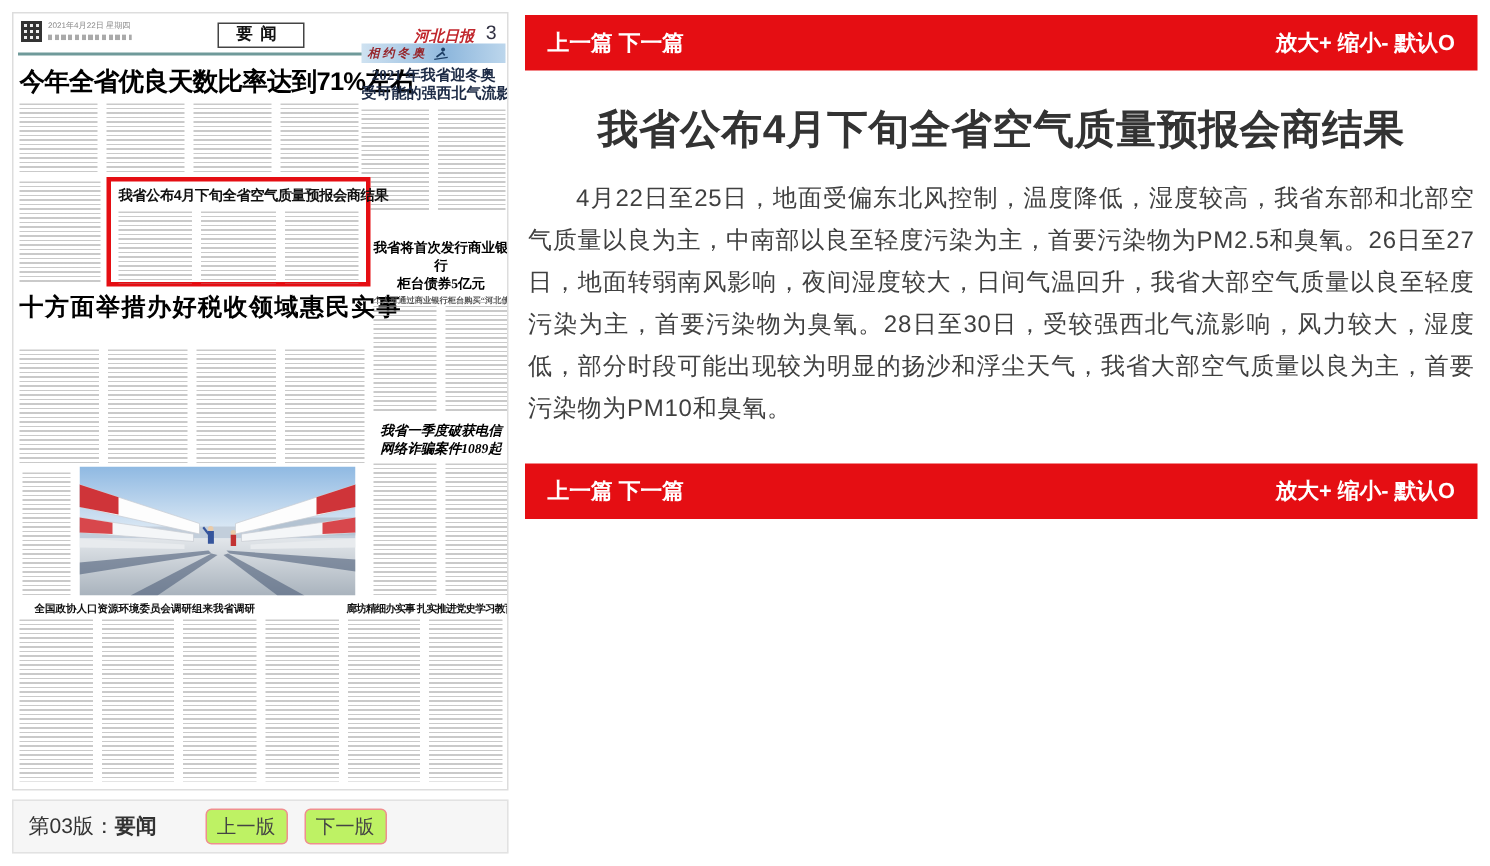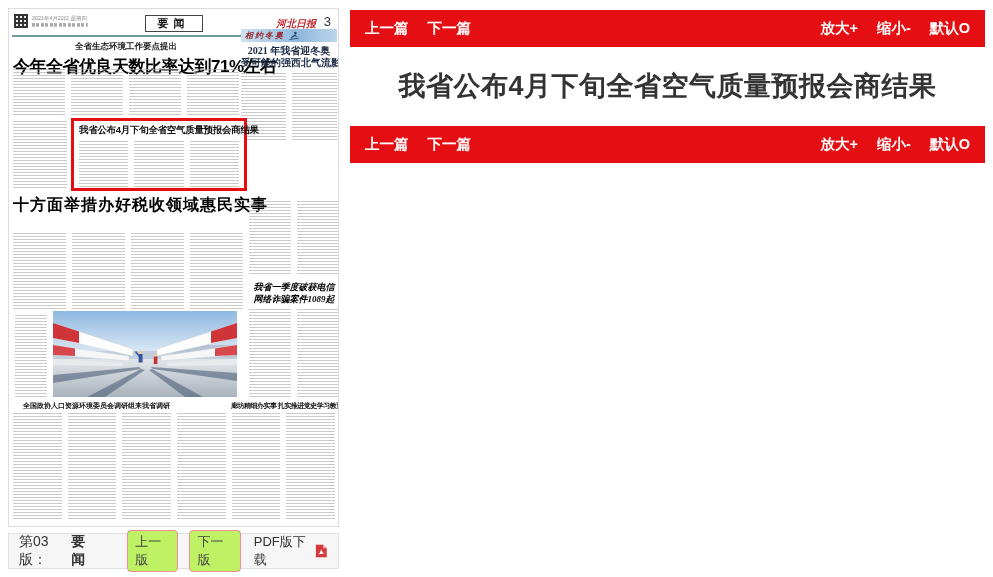--- a/index.html
+++ b/index.html
@@ -75,21 +75,21 @@
   .pfoot .sec { font-weight:bold; }
   .pfoot .btn { border:1px solid #ef8f8f; border-radius:4px; background:#bef264;
     padding:2px 7px; font-size:13px; color:#444; cursor:pointer; margin-left:4px; }
   .pfoot .pdf { margin-left:6px; font-size:13px; color:#333; cursor:pointer;
     display:flex; align-items:center; gap:3px; }
 
   
   .reader { position:absolute; left:350px; top:10px; width:635px; }
   .rbar { height:37px; background:#e50e13; display:flex; justify-content:space-between;
     align-items:center; padding:0 15px; }
-  .rbar .grp { display:flex; gap:19px; }
+  .rbar .grp { display:flex; gap:4px; }
   .rbar span { color:#fff; font-weight:bold; font-size:14.5px; cursor:pointer; }
   .rtitle { text-align:center; font-size:27px; font-weight:bold; color:#333;
     margin:21px 6px 4px; letter-spacing:.5px; }
   .rp { font-size:16px; color:#404040; line-height:28px; text-align:justify;
     text-indent:2em; margin:15px 2px; letter-spacing:.5px; }
   .rbar.bottom { margin-top:22px; }
 </style>
 </head>
 <body>
 
@@ -99,21 +99,20 @@
   <div class="abs qr"></div>
   <div class="abs pdate">
     <div>2021年4月22日 星期四</div>
     <div class="bar"></div>
   </div>
   <div class="abs psection">要闻</div>
   <div class="abs pmast">河北日报</div>
   <div class="abs ppage">3</div>
 
   <div class="abs lead">
-    <div class="kick">全省生态环境工作要点提出</div>
     <div class="hl">今年全省优良天数比率达到71%左右</div>
   </div>
 
   <div class="abs oly">
     <div class="banner">
       <span class="bt">相约冬奥</span>
       <svg width="10" height="10" viewBox="0 0 10 10">
         <circle cx="6.4" cy="2" r="1.3" fill="#1d3f66"></circle>
         <path d="M2 7 L6 4 L7.5 6" stroke="#1d3f66" stroke-width="1.1" fill="none"></path>
         <path d="M0.5 8.6 L9.5 7.2" stroke="#1d3f66" stroke-width="0.8" fill="none"></path>
@@ -148,20 +147,25 @@
   <div class="abs tax">
     <div class="hl">十方面举措办好税收领域惠民实事</div>
   </div>
   <div class="abs cols" style="left:4px;top:224px;width:230px;height:76px">
     <div class="ft"></div>
     <div class="ft"></div>
     <div class="ft"></div>
     <div class="ft"></div>
   </div>
 
+  <div class="abs bank rcolhead">
+    <div class="hl">我省将首次发行商业银行</div>
+    <div class="hl">柜台债券5亿元</div>
+    <div class="sub">个人可通过商业银行柜台购买“河北债”</div>
+  </div>
   <div class="abs cols" style="left:240px;top:192px;width:90px;height:74px">
     <div class="ft"></div>
     <div class="ft"></div>
   </div>
 
   <div class="abs fraud rcolhead">
     <div class="hl">我省一季度破获电信</div>
     <div class="hl">网络诈骗案件1089起</div>
   </div>
   <div class="abs cols" style="left:240px;top:300px;width:90px;height:88px">
@@ -225,46 +229,39 @@
     <div class="ft"></div>
   </div>
 </div>
 
 <div class="pfoot">
   <span>第03版：</span>
     <span class="sec" style="margin-left:-7px">要闻</span>
   <span style="width:14px"></span>
   <span class="btn">上一版</span>
   <span class="btn">下一版</span>
-  <span class="pdf">
-    <span>PDF版下载</span>
-    <svg width="14" height="16" viewBox="0 0 14 16">
-      <path d="M1 1 h8 l4 4 v10 h-12 z" fill="#d5393e"></path>
-      <path d="M9 1 l4 4 h-4 z" fill="#f2b2b4"></path>
-      <path d="M3.5 12 c1.5-1 3-4 3.2-6 c1 2 2.4 4.5 3.8 5.2 c-2-0.4-5-0.2-7 0.8z" fill="#fff"></path>
-    </svg>
-  </span>
 </div>
 
 <div class="reader">
 
   <div class="rbar">
     <div class="grp">
       <span>上一篇</span>
       <span>下一篇</span>
     </div>
     <div class="grp">
       <span>放大+</span>
       <span>缩小-</span>
       <span>默认O</span>
     </div>
   </div>
 
   <h1 class="rtitle">我省公布4月下旬全省空气质量预报会商结果</h1>
 
+  <p class="rp">4月22日至25日，地面受偏东北风控制，温度降低，湿度较高，我省东部和北部空气质量以良为主，中南部以良至轻度污染为主，首要污染物为PM2.5和臭氧。26日至27日，地面转弱南风影响，夜间湿度较大，日间气温回升，我省大部空气质量以良至轻度污染为主，首要污染物为臭氧。28日至30日，受较强西北气流影响，风力较大，湿度低，部分时段可能出现较为明显的扬沙和浮尘天气，我省大部空气质量以良为主，首要污染物为PM10和臭氧。</p>
 
   <div class="rbar bottom">
     <div class="grp">
       <span>上一篇</span>
       <span>下一篇</span>
     </div>
     <div class="grp">
       <span>放大+</span>
       <span>缩小-</span>
       <span>默认O</span>

